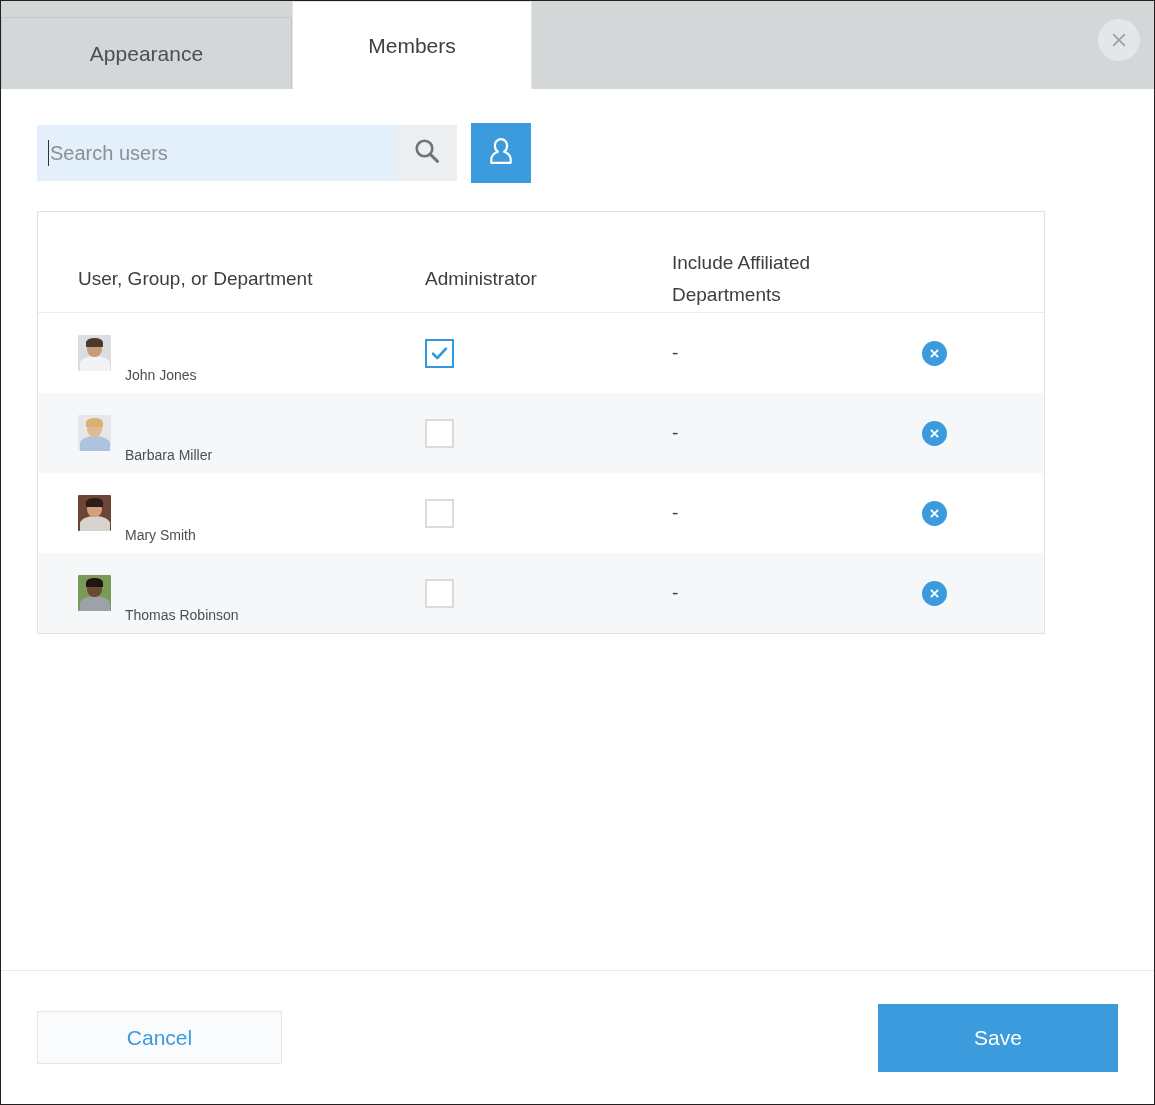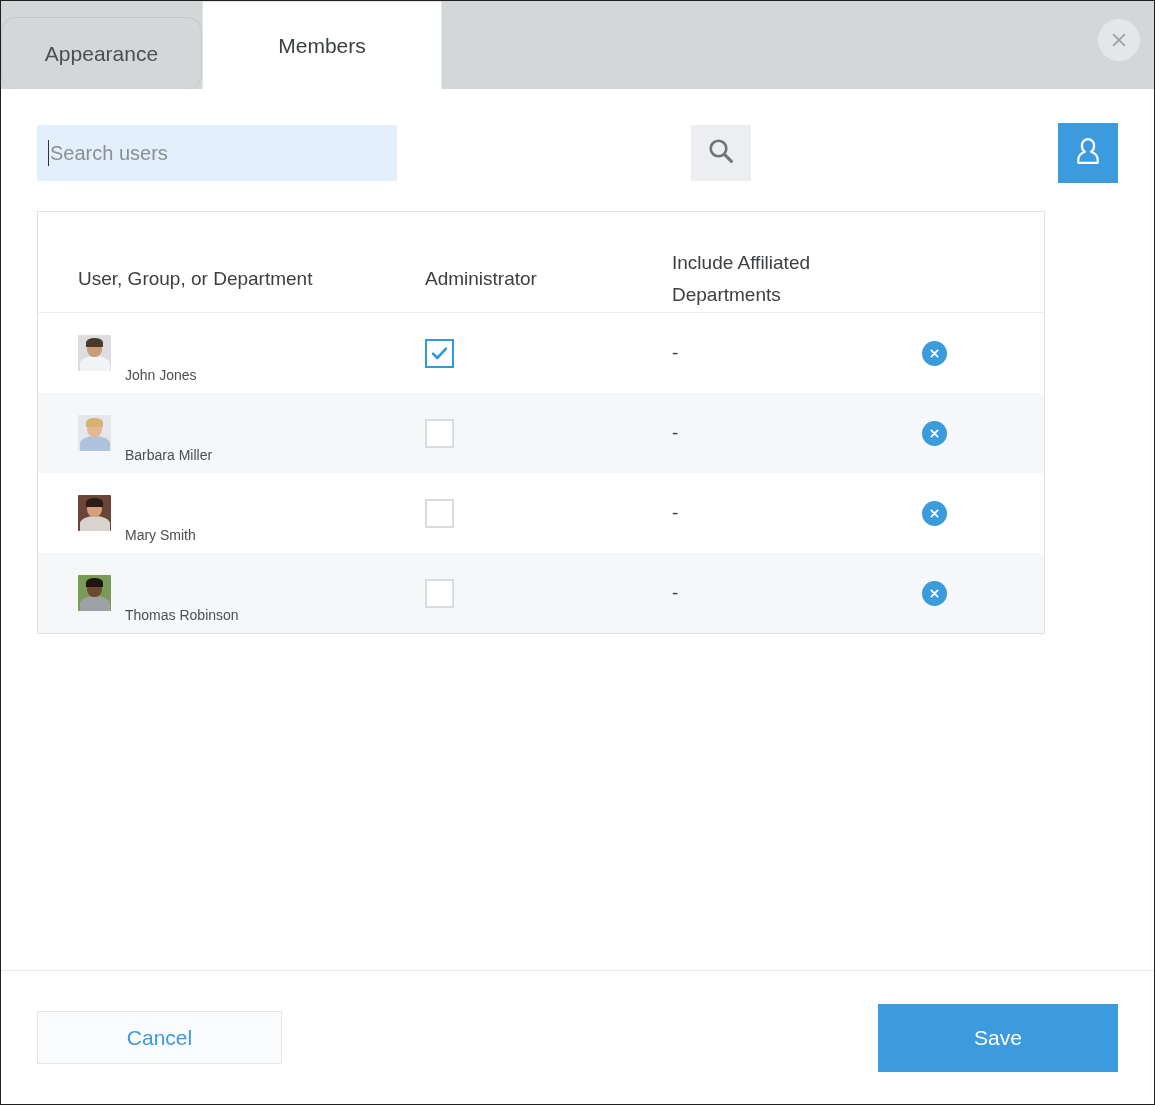--- a/index.html
+++ b/index.html
@@ -59,21 +59,21 @@
     font-size: 21px;
     color: #4a4f54;
     cursor: pointer;
     user-select: none;
     border-left: 1px solid #c2c7c9;
     border-top: 1px solid #c2c7c9;
     border-right: 1px solid #c2c7c9;
     background: #d3d7d8;
   }
 
-  .tab.inactive { width: 201px; border-radius: 15px; }
+  .tab.inactive { width: 291px; }
 
   .tab.active {
     width: 240px;
     height: 88px;
     background: #ffffff;
     border-left: 1px solid #e2e5e6;
     border-right: 1px solid #e2e5e6;
     border-top: 1px solid #e2e5e6;
     color: #3c4043;
     text-align: center;
@@ -102,21 +102,20 @@
     height: 881px;
     background: #ffffff;
     padding: 0 36px;
   }
 
   
   .search-row {
     display: flex;
     align-items: center;
     padding-top: 34px;
-    justify-content: space-between;
   }
 
   .search-input-wrap {
     position: relative;
     width: 360px;
     height: 56px;
     background: #e3f0fb;
     display: flex;
     align-items: center;
     padding-left: 11px;

